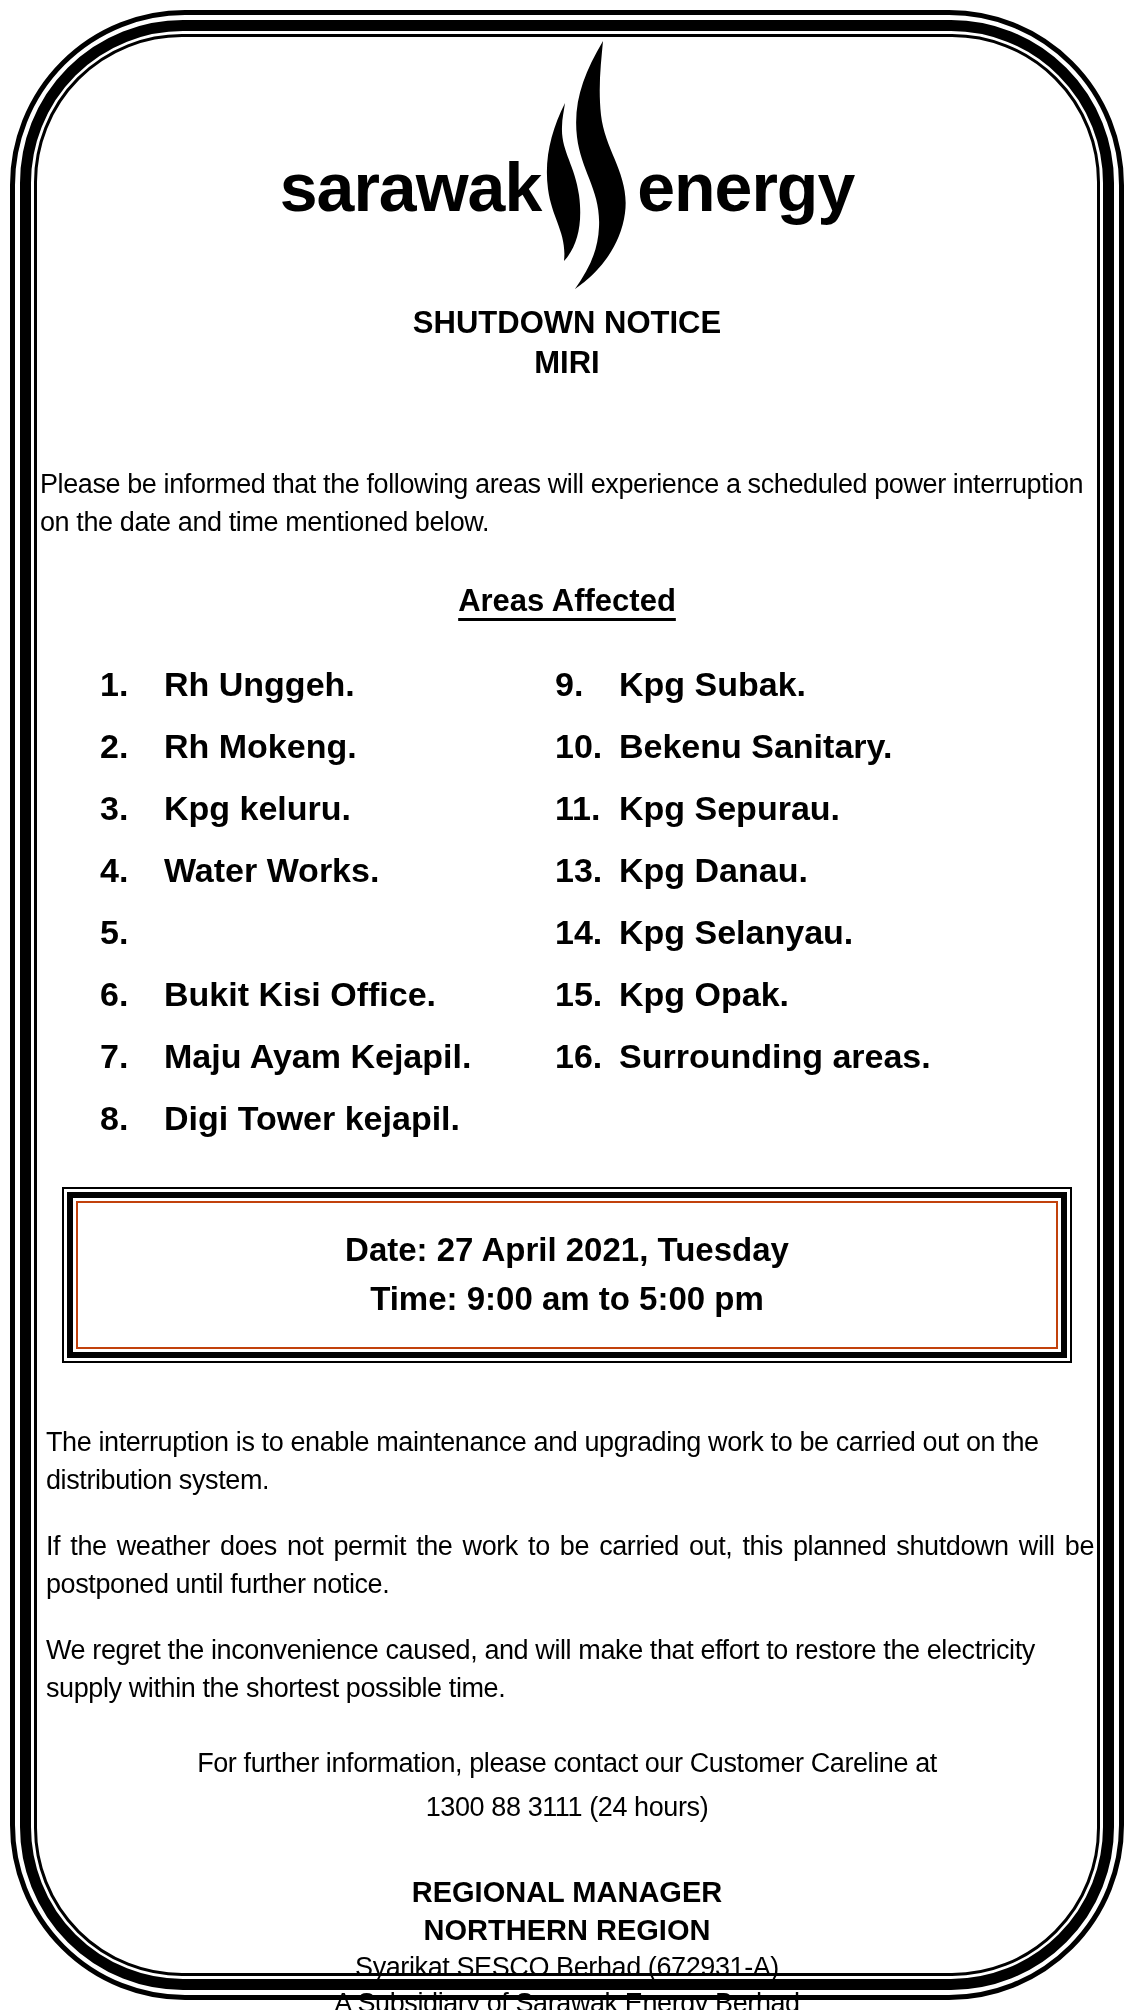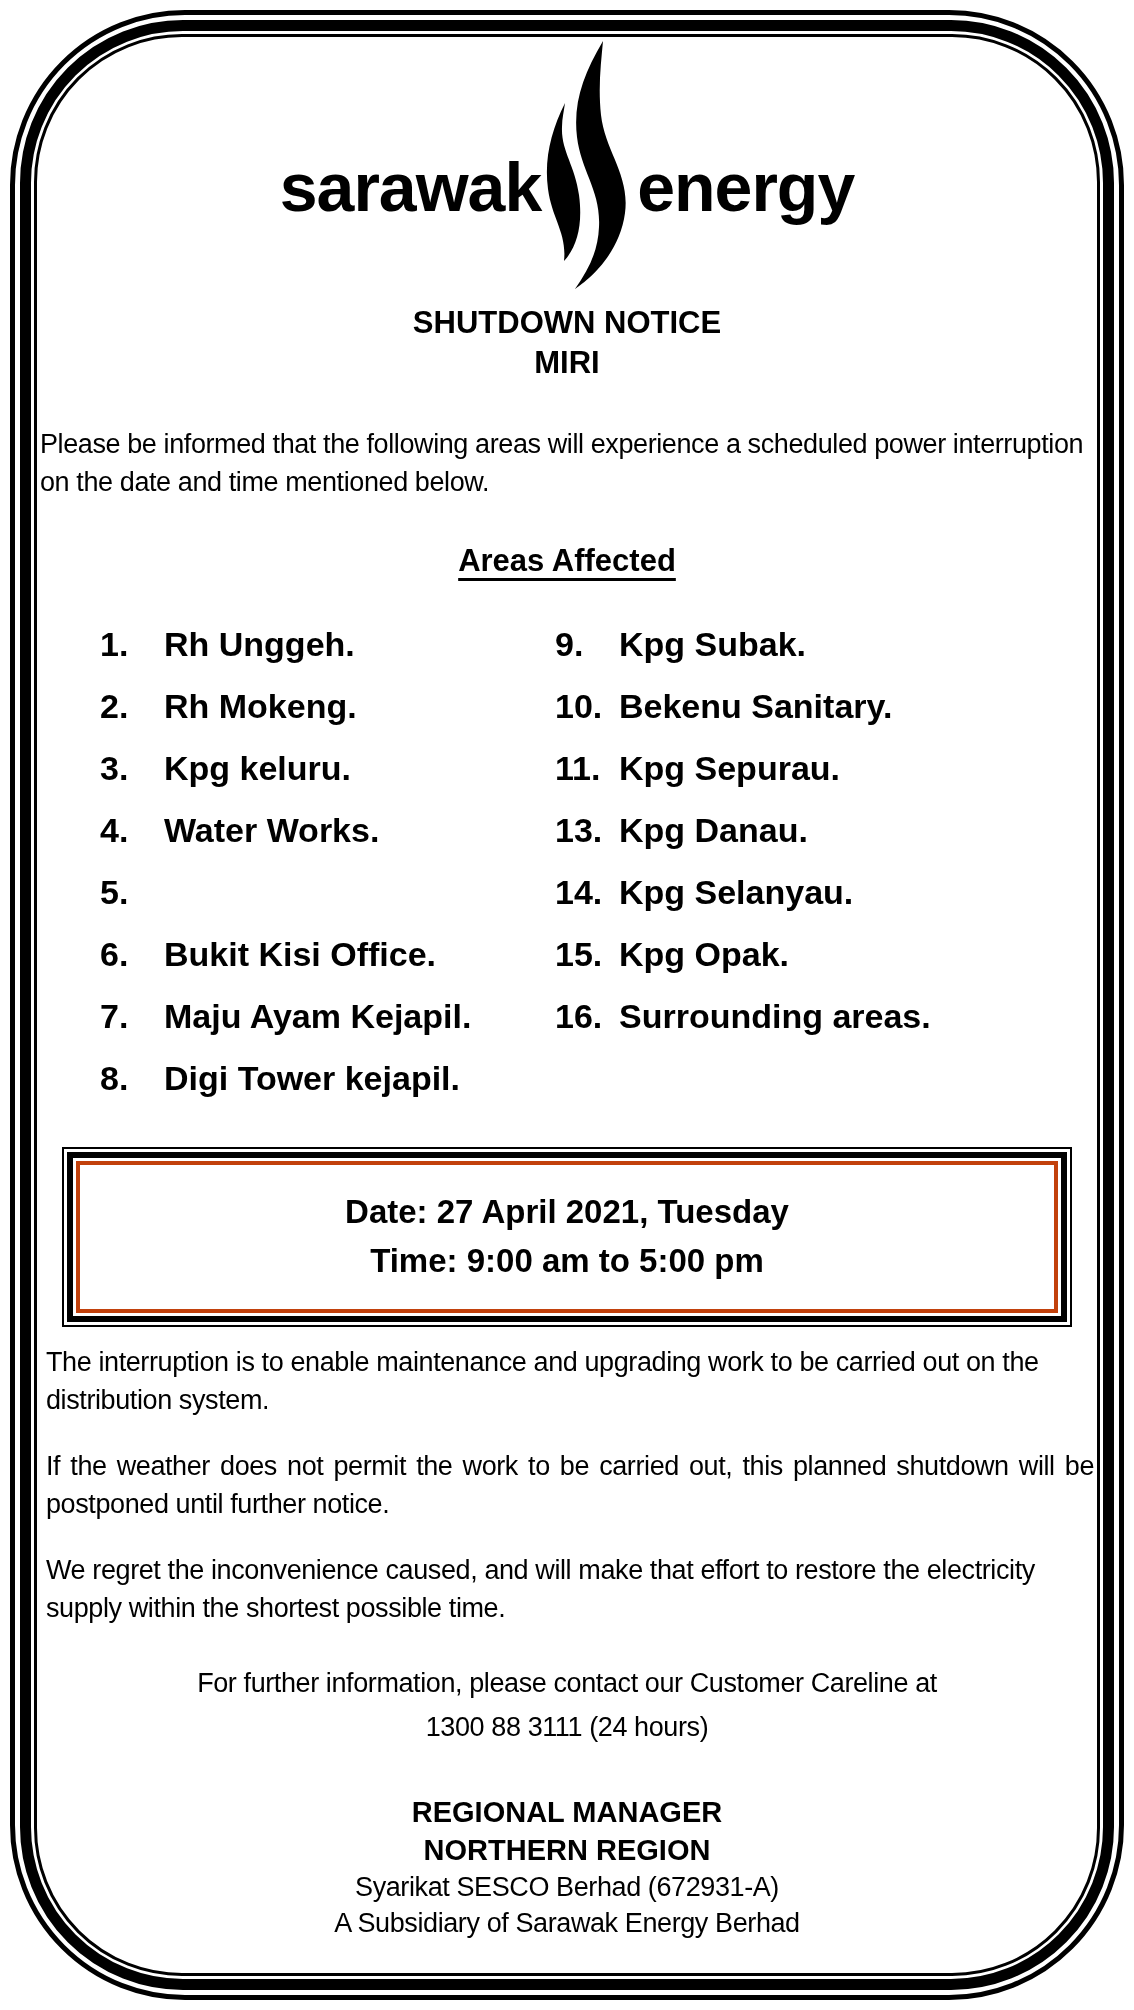--- a/index.html
+++ b/index.html
@@ -60,21 +60,21 @@
     font-weight: bold;
     font-size: 31px;
     line-height: 40px;
     margin-top: 20px;
   }
 
   .intro {
     font-size: 27px;
     line-height: 38px;
     letter-spacing: -0.4px;
-    margin: 42px 0 0 0;
+    margin: 82px 0 0 0;
   }
 
   .areas-heading {
     text-align: center;
     font-weight: bold;
     font-size: 31px;
     margin-top: 42px;
     text-decoration: underline;
     text-decoration-thickness: 3px;
     text-underline-offset: 7px;
@@ -100,35 +100,35 @@
   .schedule-outer {
     margin: 38px 22px 0 22px;
     border: 2px solid #000;
     padding: 3px;
   }
   .schedule-mid {
     border: 6px solid #000;
     padding: 3px;
   }
   .schedule-inner {
-    border: 4px solid #c2410c;
+    border: 2px solid #c2410c;
     text-align: center;
     font-weight: bold;
     font-size: 33px;
     line-height: 49px;
     padding: 22px 10px 24px 10px;
   }
 
   .para {
     font-size: 27px;
     line-height: 38px;
     letter-spacing: -0.4px;
     margin: 28px 0 0 6px;
   }
-  .para.first { margin-top: 16px; }
+  .para.first { margin-top: 60px; }
   .para.justified { text-align: justify; }
 
   .contact {
     text-align: center;
     font-size: 27px;
     line-height: 44px;
     letter-spacing: -0.4px;
     margin-top: 34px;
   }
 

